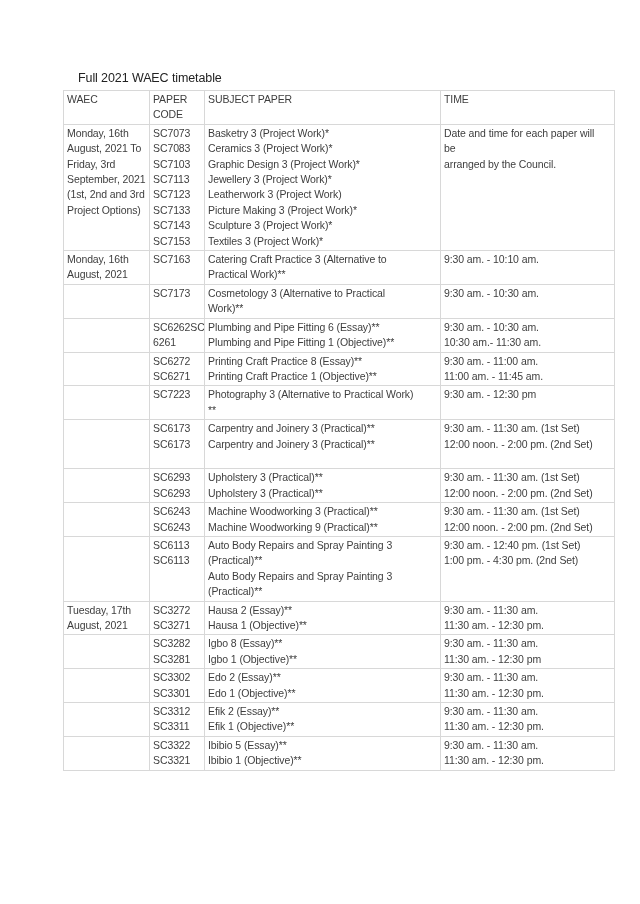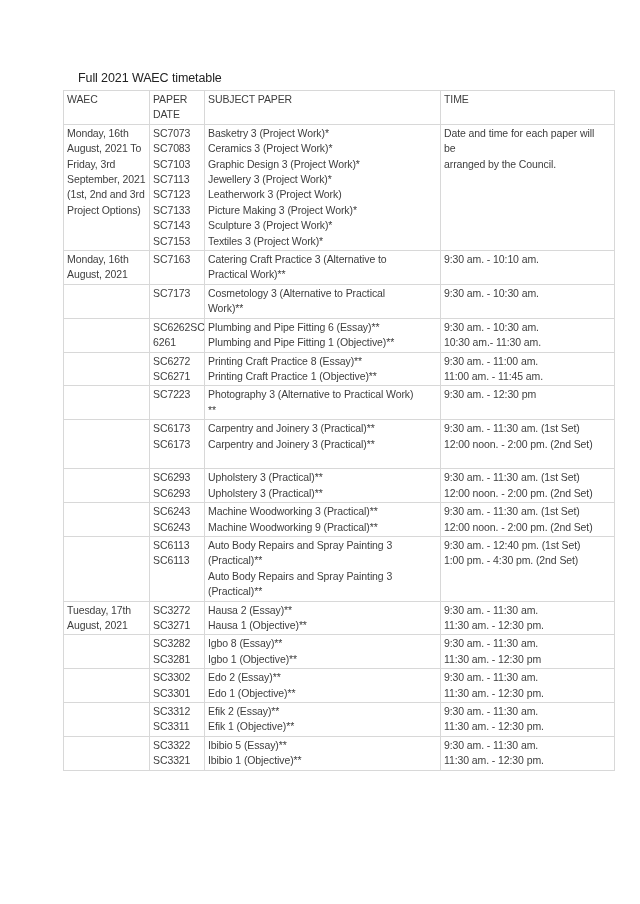--- a/index.html
+++ b/index.html
@@ -59,21 +59,21 @@
     <colgroup>
       <col class="col-date">
       <col class="col-code">
       <col class="col-subject">
       <col class="col-time">
     </colgroup>
     <thead>
       <tr>
         <th>WAEC</th>
         <th>PAPER
-DATE</th>
+CODE</th>
         <th>SUBJECT PAPER</th>
         <th>TIME</th>
       </tr>
     </thead>
     <tbody>
         <tr>
           <td>Monday, 16th
 August, 2021 To
 Friday, 3rd
 September, 2021

